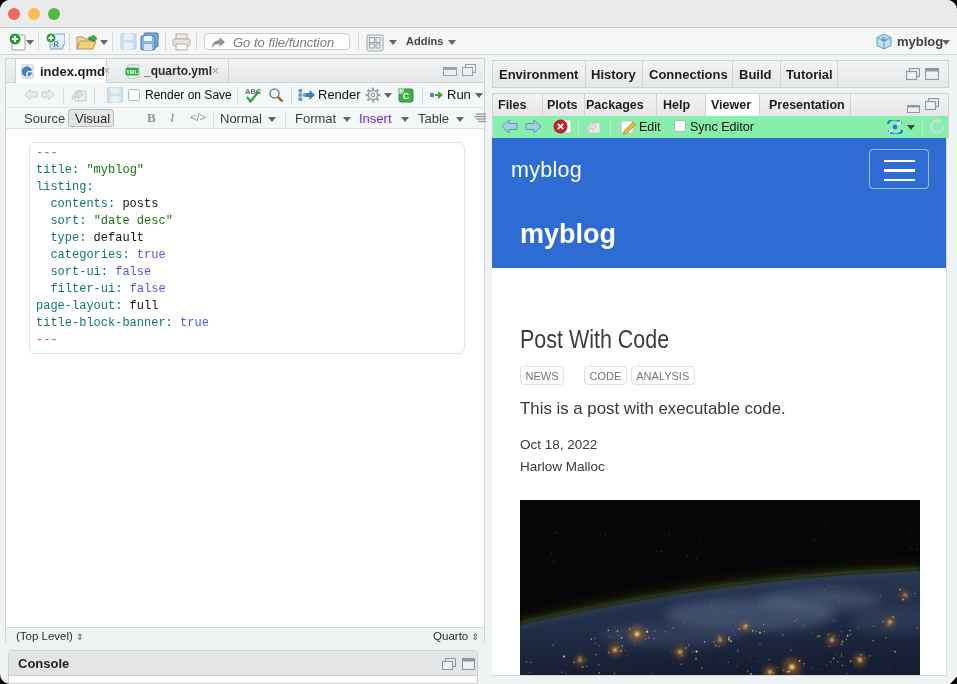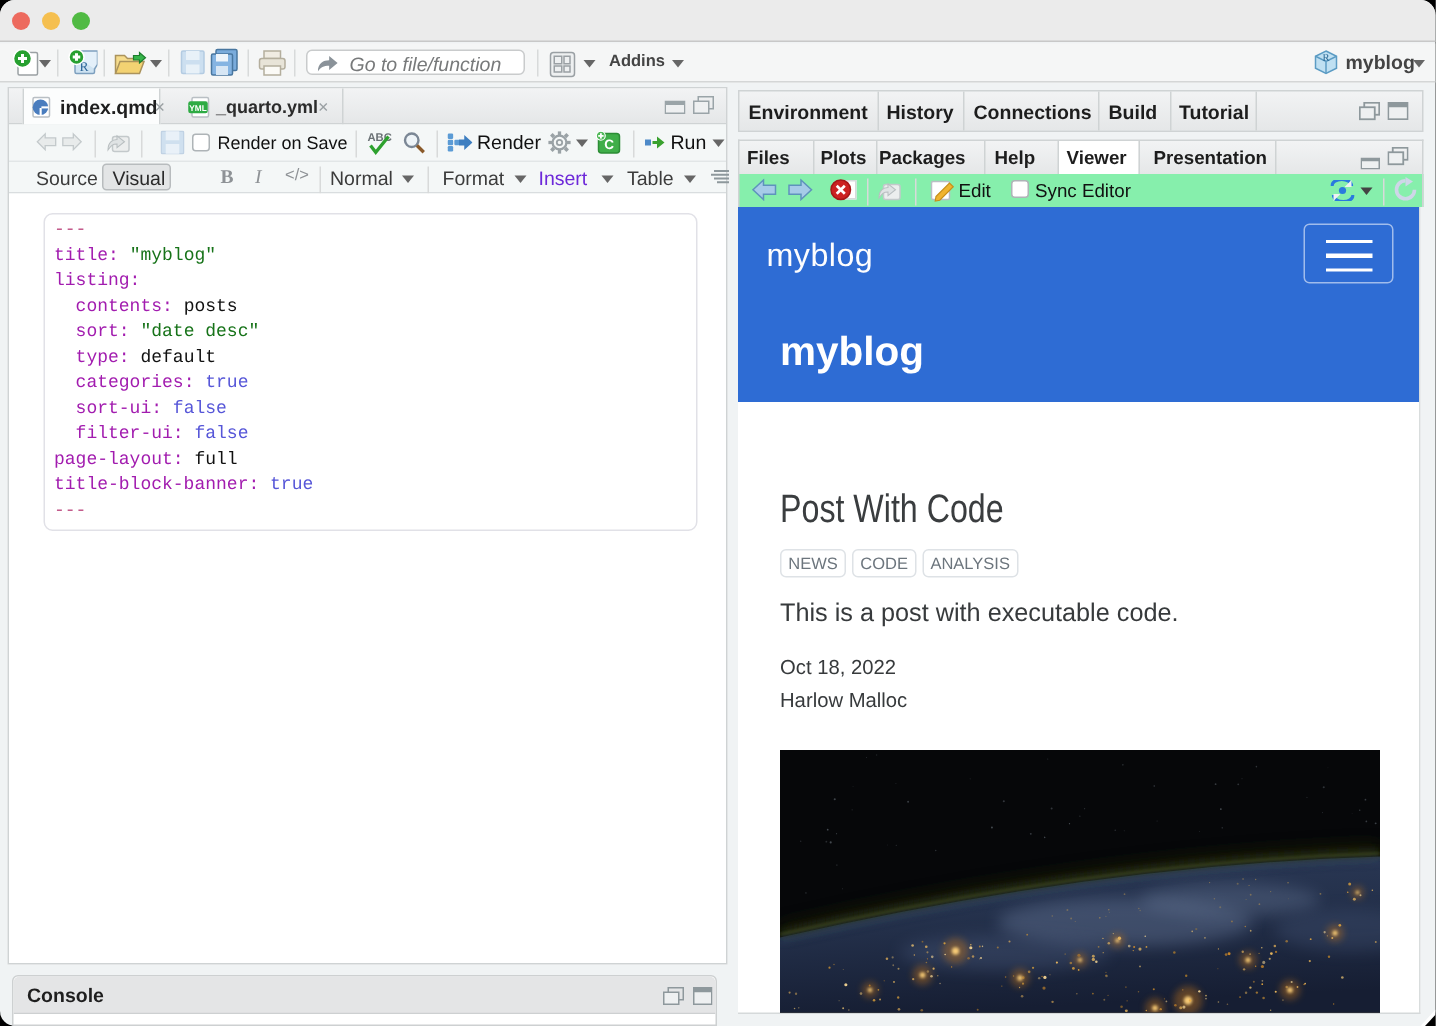--- a/index.html
+++ b/index.html
@@ -23,21 +23,21 @@
 .sep { position:absolute; top:4px; width:1px; height:18px; background:#d8dada; }
 .gotobox { position:absolute; left:204px; top:4px; width:146px; height:17px;
   background:#fff; border:1px solid #c9cbcc; border-radius:4px; }
 .gotobox span { position:absolute; left:28px; top:1px; font-size:13px; color:#77797a;font-style:italic; }
 .tbtext { position:absolute; top:5px; font-size:13px; font-weight:bold; color:#444; }
 .caret { position:absolute; width:0; height:0; border-left:4px solid transparent;
   border-right:4px solid transparent; border-top:5px solid #666; }
 .ttext { font-size:13px; font-weight:bold; color:#1d1d1d; }
 #editor div { color:#111; }
 .yd { color:#bf4f83; }
-.yk { color:#a21caf;margin-top:36px; }
+.yk { color:#0f766e;margin-top:36px; }
 .ys { color:#177319; }
 .yb { color:#5656d8; }
 .vsep { position:absolute; top:0; width:1px; height:100%; background:#cfd3d4; }
 #filesbar .ttext { font-size:12.5px; }
 .tag { display:inline-block; font-size:11px; color:#6c757d; border:1px solid #dee2e6;
   border-radius:4px; padding:3px 4.5px 2px 4.5px; background:#fff; }
 </style>
 </head>
 <body>
 <div class="win">
@@ -251,20 +251,24 @@
   <span class="yk">contents:</span> posts
   <span class="yk">sort:</span> <span class="ys">"date desc"</span>
   <span class="yk">type:</span> default
   <span class="yk">categories:</span> <span class="yb">true</span>
   <span class="yk">sort-ui:</span> <span class="yb">false</span>
   <span class="yk">filter-ui:</span> <span class="yb">false</span>
 <span class="yk">page-layout:</span> full
 <span class="yk">title-block-banner:</span> <span class="yb">true</span>
 <span class="yd">---</span></div>
     </div>
+    <div style="position:absolute;left:0;top:568px;width:478px;height:17px;background:#eef2f2;border-top:1px solid #d5d9da">
+      <span style="position:absolute;left:10px;top:2px;font-size:11.5px;color:#2e2e2e">(Top Level) <span style="color:#555;font-size:9px">⇕</span></span>
+      <span style="position:absolute;right:5px;top:2px;font-size:11.5px;color:#2e2e2e">Quarto <span style="color:#555;font-size:9px">⇕</span></span>
+    </div>
   </div>
 
   <div id="console" style="position:absolute;left:8px;top:650px;width:470px;height:34px;background:#fff;border:1px solid #cdd0d1;border-radius:4px 4px 0 0">
     <div style="position:absolute;left:0;top:0;width:468px;height:25px;background:#e4e5e6;border-bottom:1px solid #cdd0d1;border-radius:4px 4px 0 0">
       <span style="position:absolute;left:9px;top:5px;font-size:13px;font-weight:bold;color:#1e1e1e">Console</span>
       <svg style="position:absolute;left:433px;top:7px" width="14" height="13" viewBox="0 0 14 13">
           <rect x="3.5" y="0.5" width="10" height="8" fill="none" stroke="#8e989c"></rect>
           <rect x="0.5" y="3.5" width="10" height="8" fill="#eef0f1" stroke="#8e989c"></rect>
         </svg>
       <svg style="position:absolute;left:453px;top:7px" width="13" height="12" viewBox="0 0 13 12">
@@ -363,21 +367,21 @@
       <span style="position:absolute;left:19px;top:19.5px;font-size:21.5px;letter-spacing:0.3px;color:#fdfdfe">myblog</span>
       <div style="position:absolute;left:377px;top:11px;width:60px;height:40px;border:1px solid rgba(255,255,255,0.55);border-radius:4px">
         <div style="position:absolute;left:14px;top:9.5px;width:31px;height:2.8px;background:#fff"></div>
         <div style="position:absolute;left:14px;top:19px;width:31px;height:2.8px;background:#fff"></div>
         <div style="position:absolute;left:14px;top:28.5px;width:31px;height:2.8px;background:#fff"></div>
       </div>
       <span style="position:absolute;left:28px;top:80.5px;font-size:27px;font-weight:bold;color:#fff">myblog</span>
     </div>
     <h1 style="position:absolute;left:28px;top:186px;font-size:26.5px;font-weight:normal;color:#3a3d3f;transform:scaleX(0.81);transform-origin:0 0">Post With Code</h1>
     <div style="position:absolute;left:28px;top:228px">
-      <span class="tag">NEWS</span><span class="tag" style="margin-left:4px">CODE</span><span class="tag" style="margin-left:4px">ANALYSIS</span>
+      <span class="tag">NEWS</span><span class="tag" style="margin-left:20px">CODE</span><span class="tag" style="margin-left:4px">ANALYSIS</span>
     </div>
     <div style="position:absolute;left:28px;top:261px;font-size:17px;color:#373a3c;transform:scaleX(0.99);transform-origin:0 0">This is a post with executable code.</div>
     <div style="position:absolute;left:28px;top:299px;font-size:13.5px;color:#373a3c">Oct 18, 2022</div>
     <div style="position:absolute;left:28px;top:321px;font-size:13.5px;color:#373a3c">Harlow Malloc</div>
     <div id="earth" style="position:absolute;left:28px;top:362px;width:400px;height:176px;background:#000"><svg width="400" height="176" viewBox="0 0 400 176">
           <defs>
             <linearGradient id="earthg" x1="0" y1="0" x2="0.2" y2="1">
               <stop offset="0" stop-color="#2c3a58"></stop>
               <stop offset="0.4" stop-color="#25324d"></stop>
               <stop offset="1" stop-color="#161e33"></stop>

